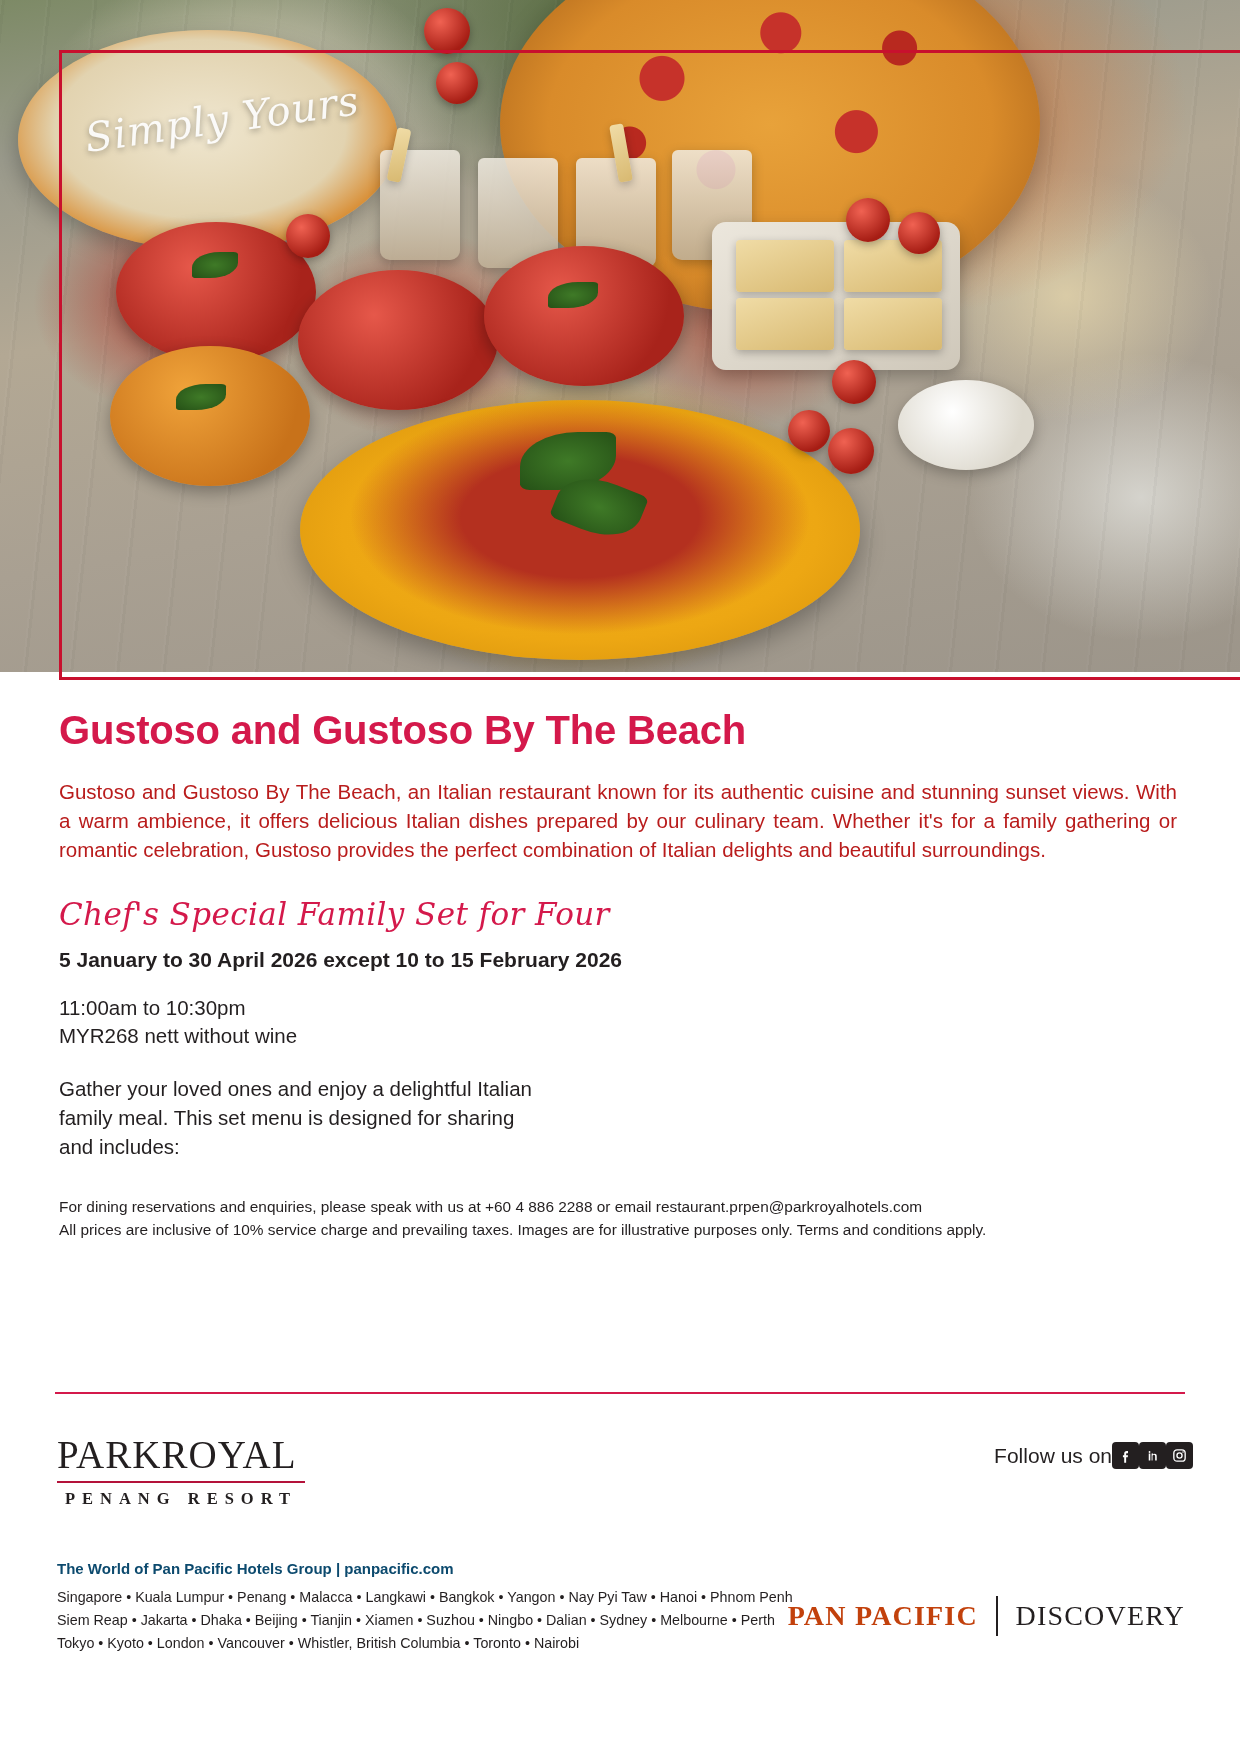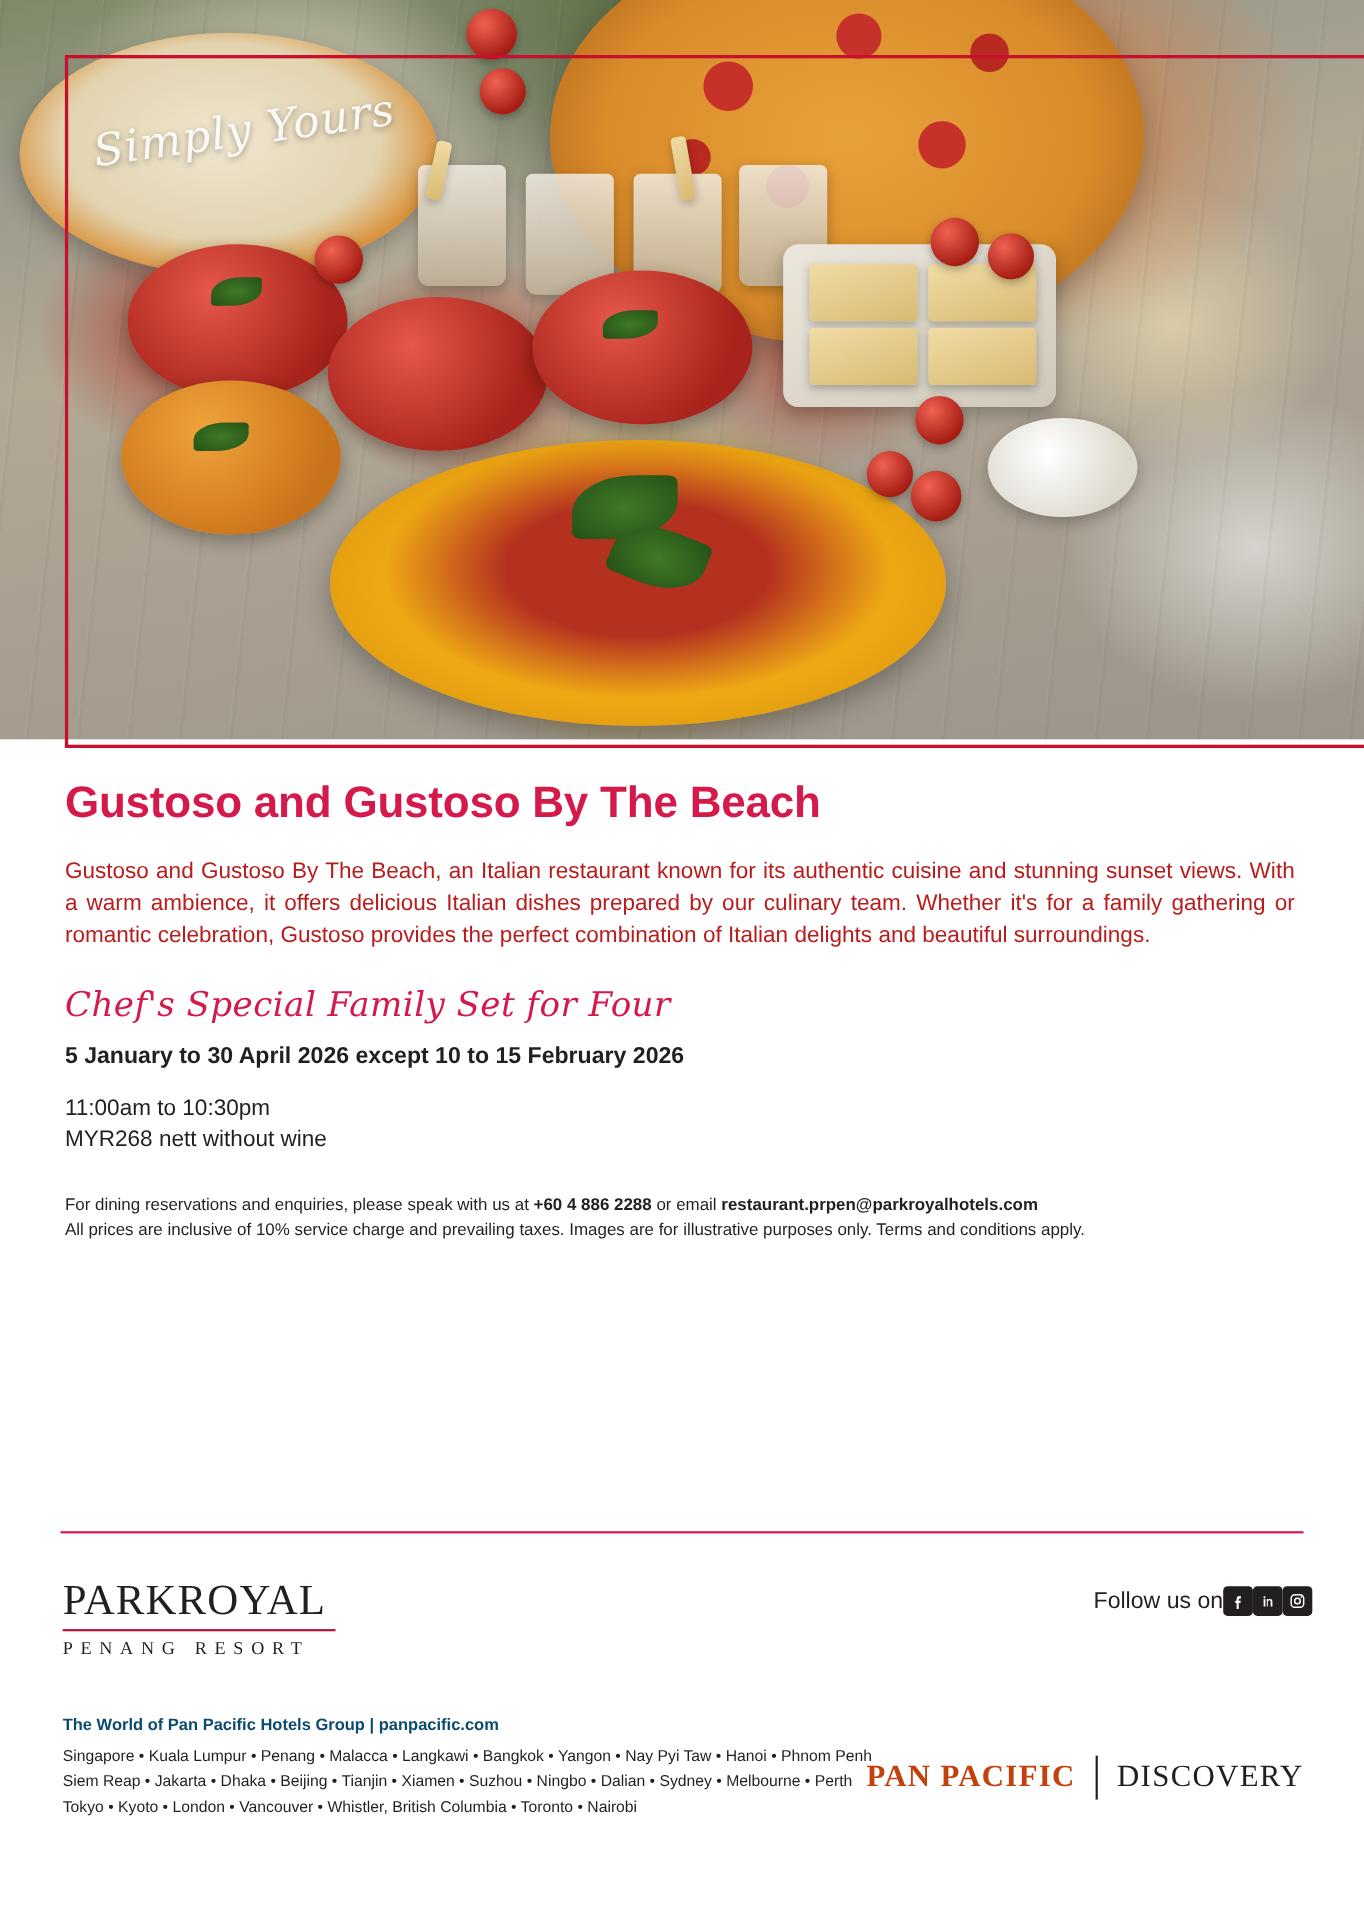--- a/index.html
+++ b/index.html
@@ -198,21 +198,21 @@
     margin-top: 34px;
     font-size: 20.5px;
     line-height: 1.32;
   }
   .fineprint {
     margin-top: 34px;
     font-size: 15.4px;
     line-height: 1.5;
     color: #231f20;
   }
-  .fineprint b { font-weight: bold; }
+  .fineprint b { font-weight: normal; }
 
   .rule {
     position: absolute;
     left: 55px; top: 1392px;
     width: 1130px; height: 2px;
     background: #d4194b;
   }
 
   
   .footer { position: absolute; left: 0; top: 1400px; width: 1240px; }
@@ -226,22 +226,23 @@
     letter-spacing: 1px;
     color: #231f20;
     font-weight: normal;
   }
   .logo-rule { width: 248px; height: 2px; background: #b4123a; margin: 4px 0 6px; }
   .logo-sub {
     font-family: "Liberation Serif", serif;
     font-size: 16.5px;
     letter-spacing: 7px;
     color: #231f20;
-    text-align: left;
+    text-align: center;
     width: 248px;
+    font-weight: bold;
   }
 
   .follow {
     position: absolute; right: 47px; top: 42px;
     display: flex; align-items: center; 
   }
   .follow-label { font-size: 21px; color: #231f20; }
   .sicon {
     width: 27px; height: 27px; border-radius: 4px;
     background: #231f20; color: #fff;
@@ -337,20 +338,25 @@
     <p class="intro">Gustoso and Gustoso By The Beach, an Italian restaurant known for its authentic cuisine and stunning sunset views. With a warm ambience, it offers delicious Italian dishes prepared by our culinary team. Whether it's for a family gathering or romantic celebration, Gustoso provides the perfect combination of Italian delights and beautiful surroundings.</p>
 
     <div class="script-heading">Chef's Special Family Set for Four</div>
     <div class="date-line">5 January to 30 April 2026 except 10 to 15 February 2026</div>
 
     <div class="block-times">
       <div>11:00am to 10:30pm</div>
       <div>MYR268 nett without wine</div>
     </div>
 
+    <div class="block-desc">
+      <div>Gather your loved ones and enjoy a delightful Italian</div>
+      <div>family meal. This set menu is designed for sharing</div>
+      <div>and includes:</div>
+    </div>
 
 
     <div class="fineprint">
       <div><span>For dining reservations and enquiries, please speak with us at </span><b>+60 4 886 2288</b><span> or email </span><b>restaurant.prpen@parkroyalhotels.com</b></div>
       <div>All prices are inclusive of 10% service charge and prevailing taxes. Images are for illustrative purposes only. Terms and conditions apply.</div>
     </div>
   </div>
 
   <div class="rule"></div>
 

